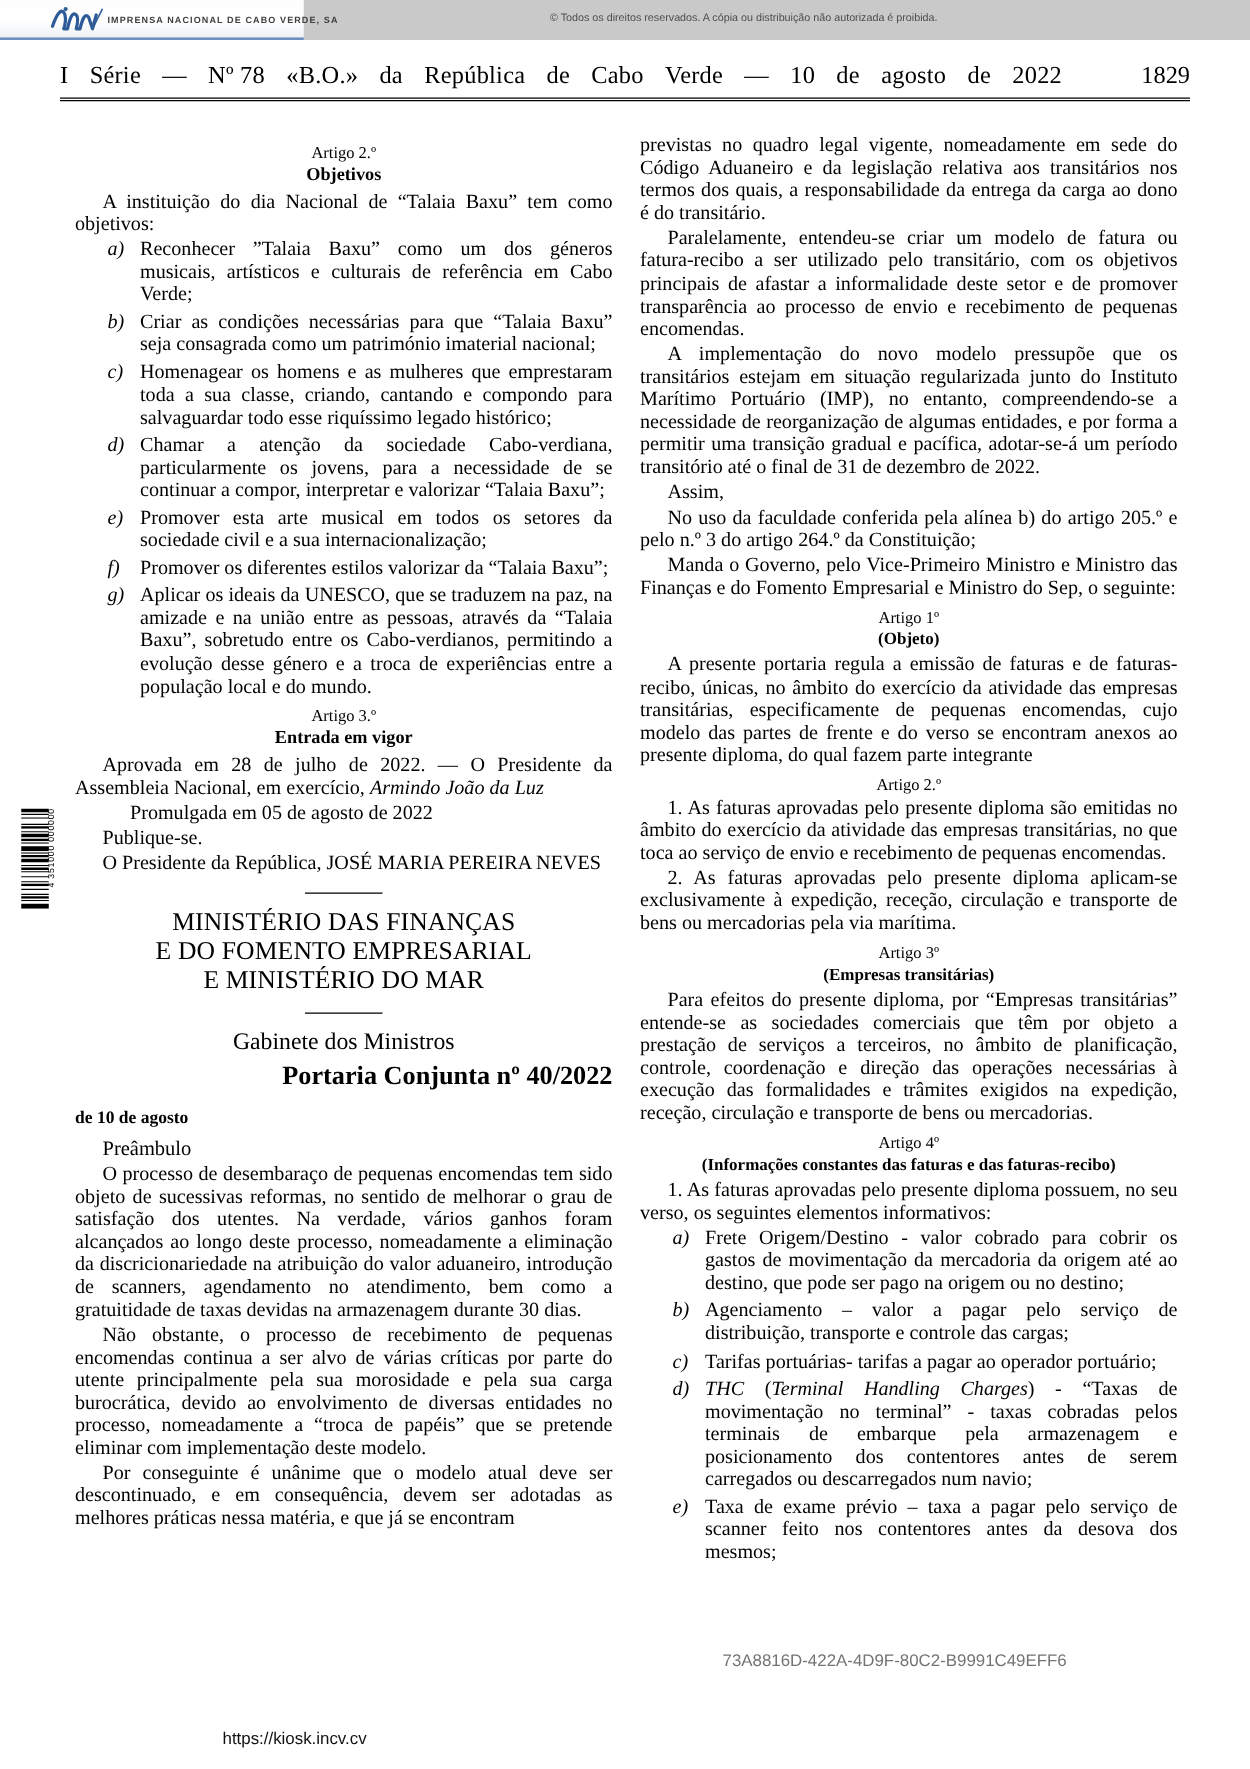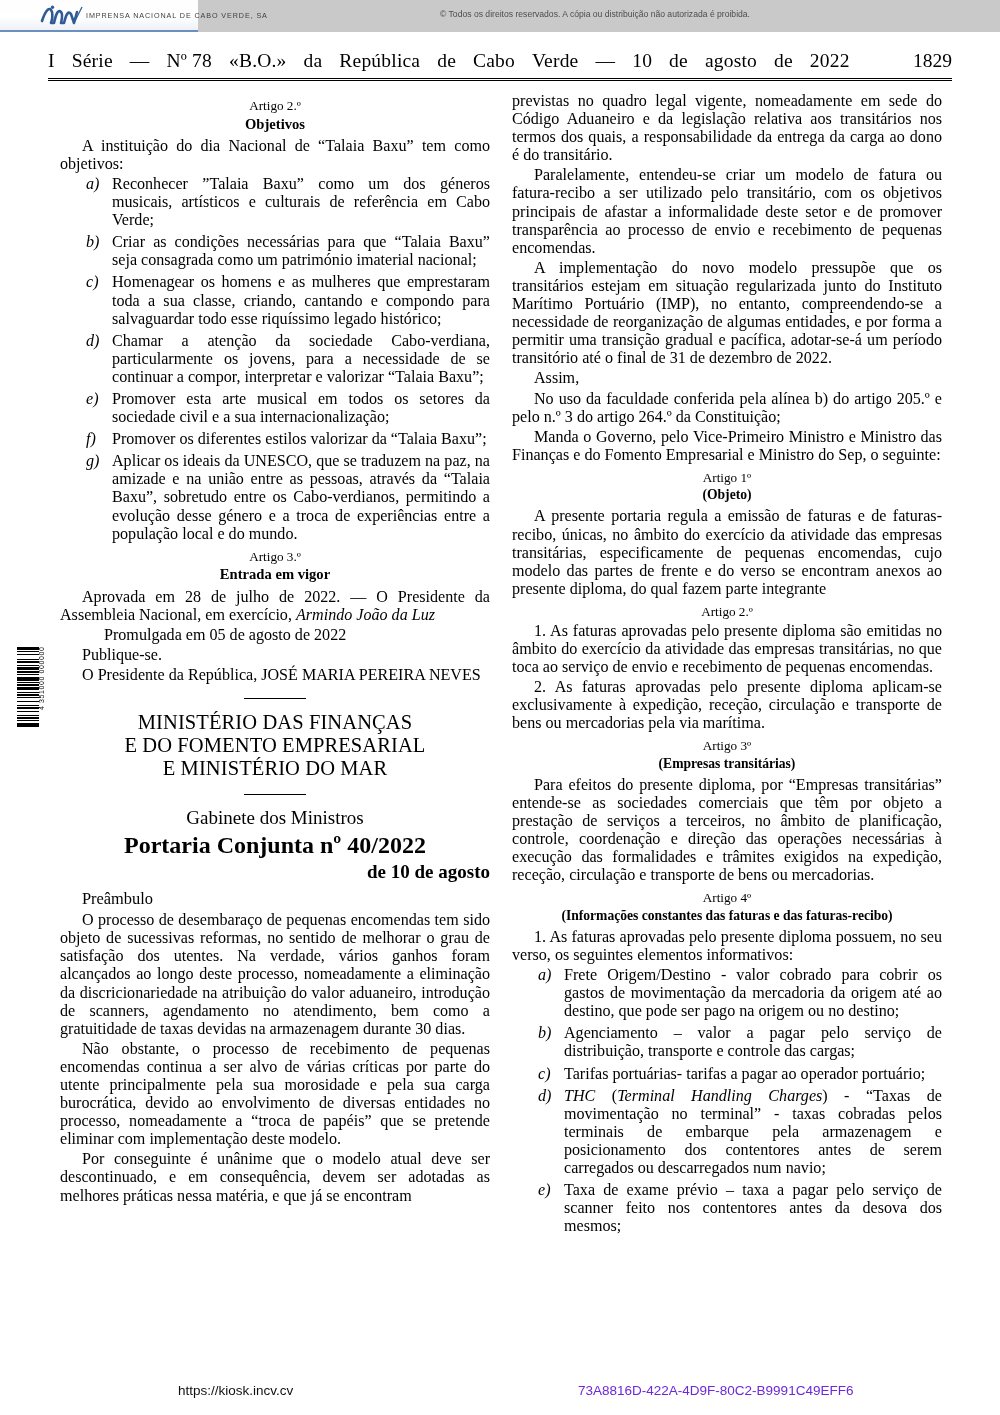--- a/index.html
+++ b/index.html
@@ -20,25 +20,26 @@
   #topbar {
     position: absolute;
     left: 0; top: 0;
     width: 1000px;
     height: 32px;
     background: #c9c9c9;
   }
   #logo-box {
     position: absolute;
     left: 0; top: 0;
-    width: 198px;
+    width: 243px;
     height: 32px;
     background: linear-gradient(to bottom, #fdfdfd 0%, #ffffff 55%, #eef1f5 100%);
     border-bottom: 2px solid #6b8fbf;
     box-sizing: border-box;
+    font-weight: bold;
   }
   #logo-mark {
     position: absolute;
     left: 38px; top: 3px;
     width: 46px; height: 24px;
   }
   #logo-mark svg { display:block; }
   #logo-text {
     position: absolute;
     left: 86px; top: 11px;
@@ -113,21 +114,21 @@
     color: #000;
     writing-mode: vertical-rl;
     transform: rotate(180deg);
     white-space: nowrap;
     text-align: right;
   }
 
   
   .col {
     position: absolute;
-    top: 92px;
+    top: 108px;
     width: 430px;
   }
   #col-left  { left: 60px; }
   #col-right { left: 512px; }
 
   
   .art-num {
     text-align: center;
     font-size: 13.2px;
     margin: 6px 0 2px 0;
@@ -190,30 +191,30 @@
     margin: 0;
     letter-spacing: 0.1px;
   }
   .gabinete {
     text-align: center;
     font-size: 19px;
     margin: 0 0 3px 0;
     line-height: 1.15;
   }
   .portaria {
-    text-align: center;
-    font-weight: bold;
-    font-size: 24px;
-    margin: 0 0 2px 0;
-    line-height: 1.15;
-  }
-  .portaria-date {
     text-align: right;
     font-weight: bold;
-    font-size: 19px;
+    font-size: 21px;
+    margin: 0 0 15px 0;
+    line-height: 1.15;
+  }
+  .portaria-date {
+    text-align: left;
+    font-weight: bold;
+    font-size: 14px;
     margin: 0 0 6px 0;
     line-height: 1.15;
   }
   .preamble-head {
     font-size: 16.4px;
     margin: 0 0 2px 0;
     text-indent: 22px;
   }
   .ital { font-style: italic; }
 
@@ -221,24 +222,24 @@
   #footer-url {
     position: absolute;
     left: 178px; top: 1383px;
     font-family: "Liberation Sans", sans-serif;
     font-size: 13.5px;
     color: #111;
     white-space: nowrap;
   }
   #footer-hash {
     position: absolute;
-    left: 578px; top: 1383px;
+    left: 578px; top: 1321px;
     font-family: "Liberation Sans", sans-serif;
     font-size: 13.5px;
-    color: #6d28d9;
+    color: #737373;
     white-space: nowrap;
   }
 </style>
 </head>
 <body>
 
 <div id="topbar">
   <div id="logo-box">
     <div id="logo-mark">
       <svg viewBox="0 0 46 24" width="46" height="24" aria-hidden="true">

